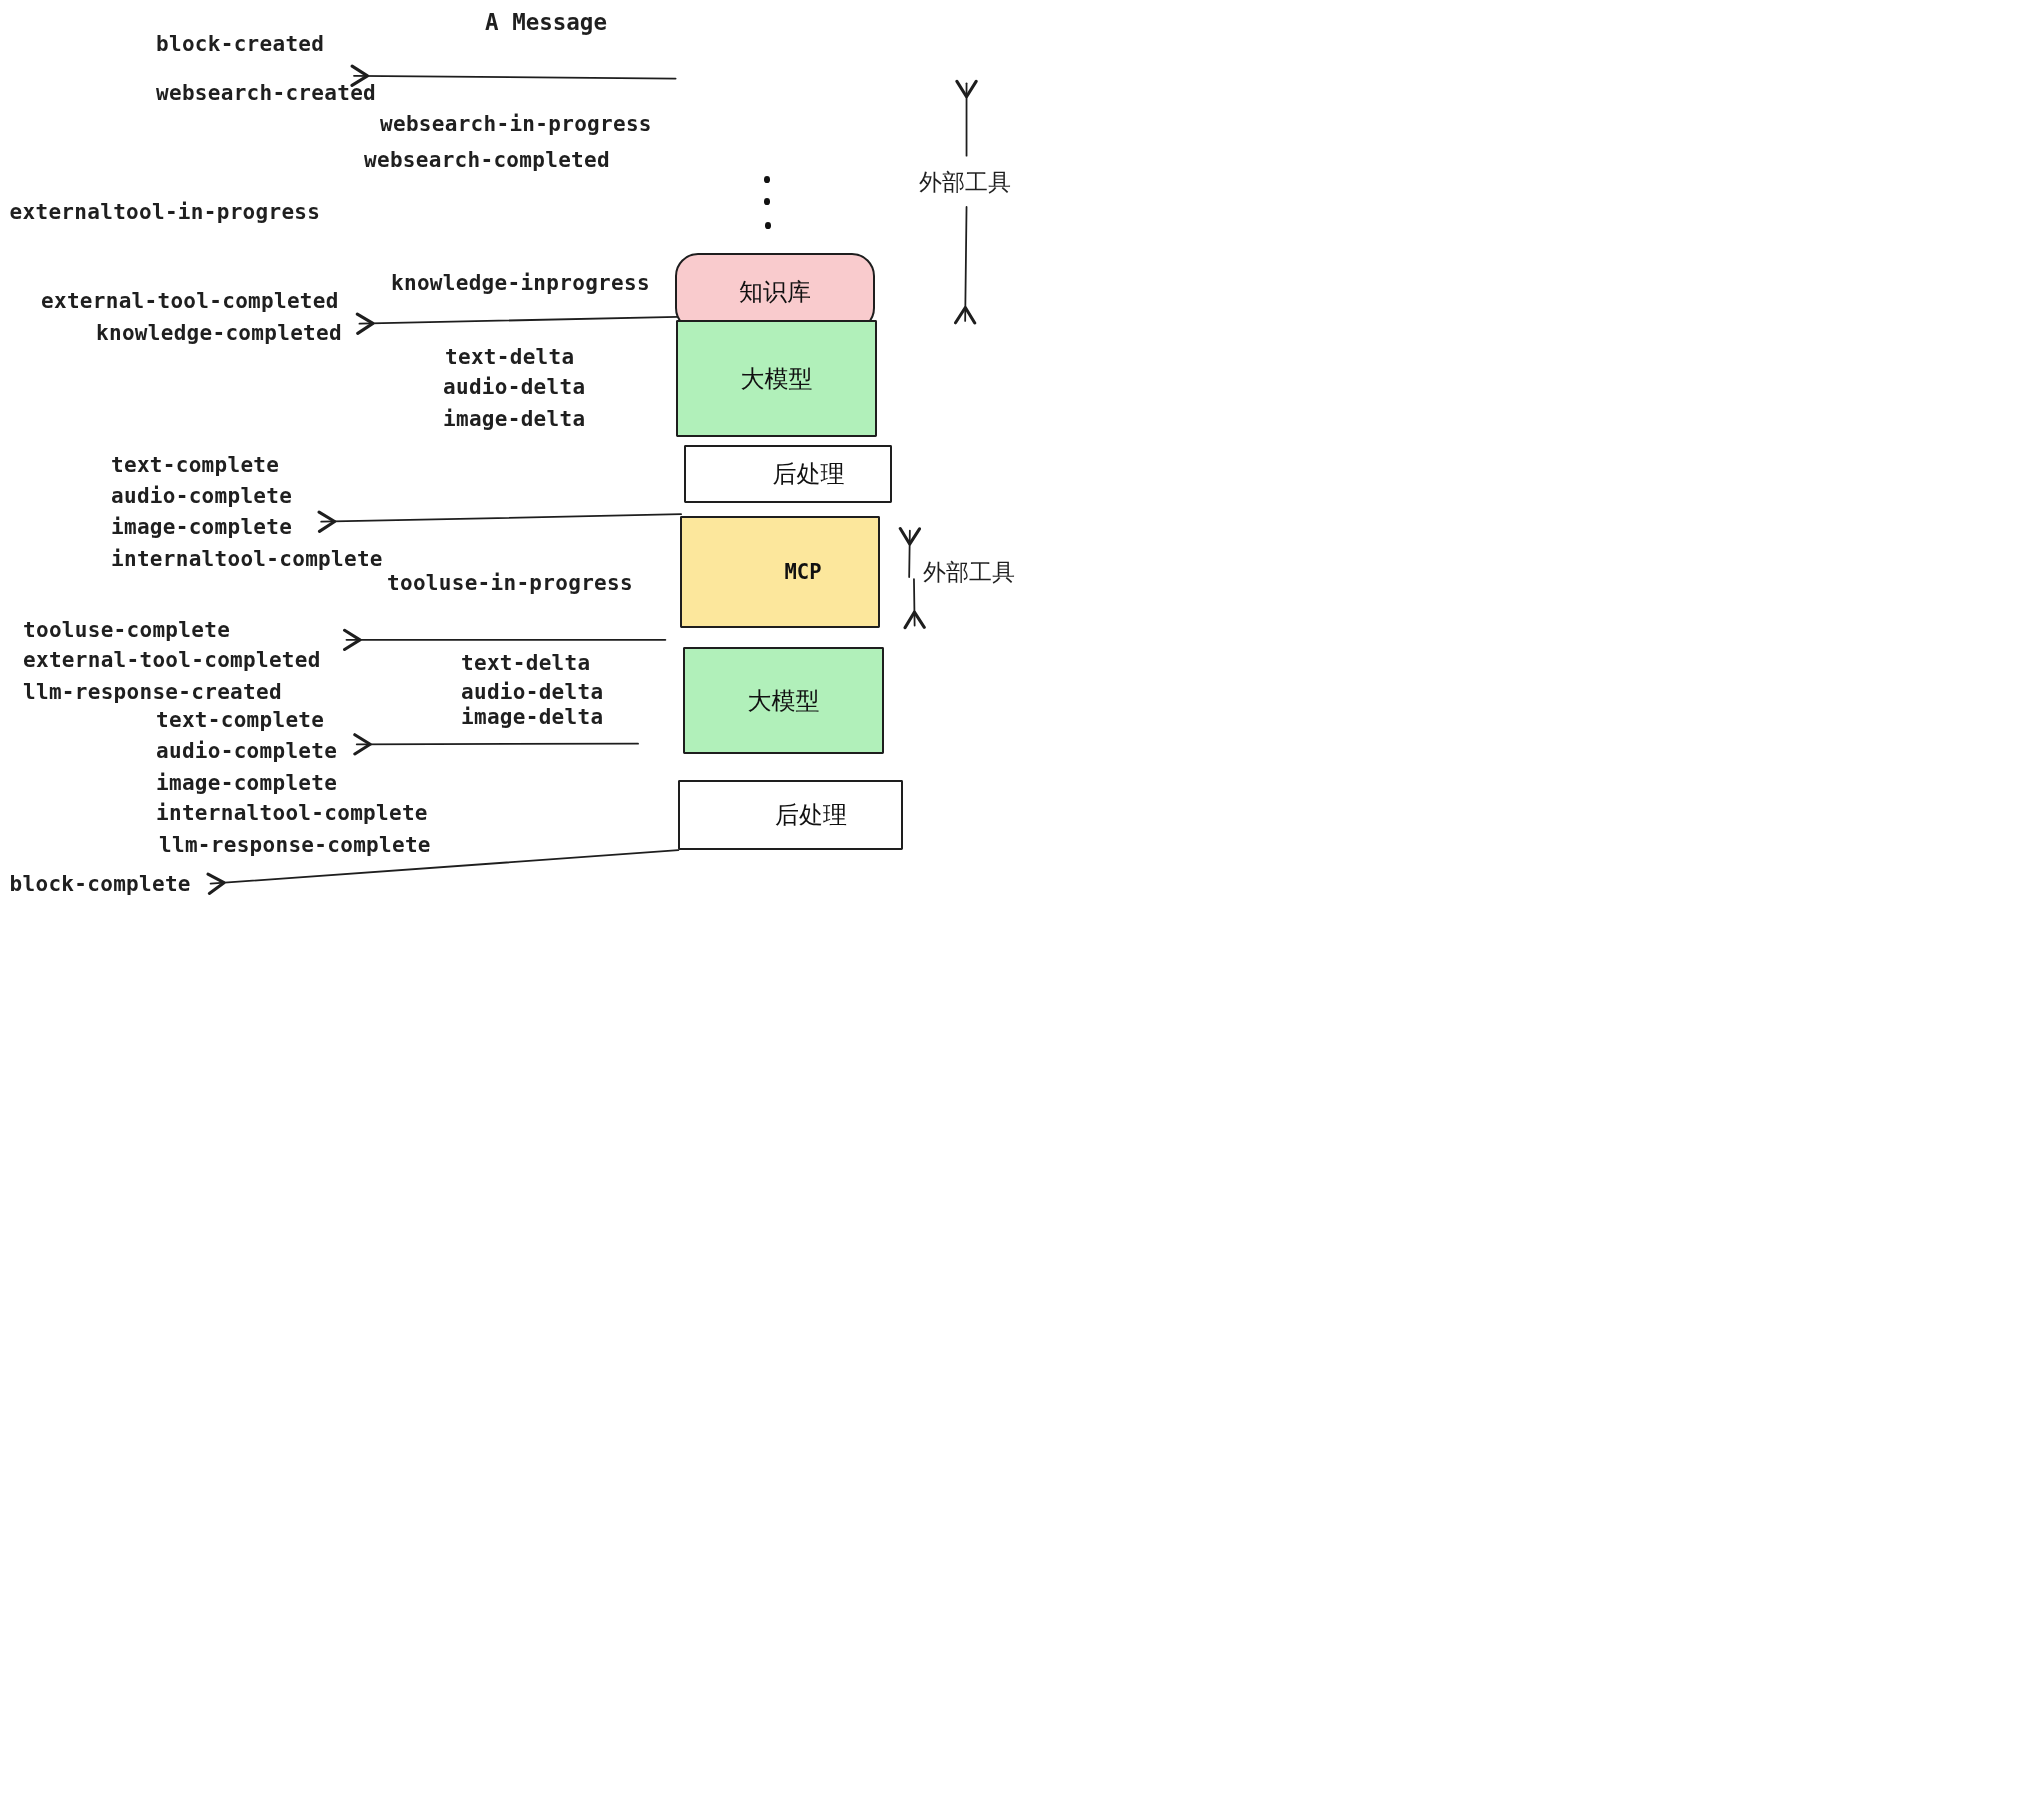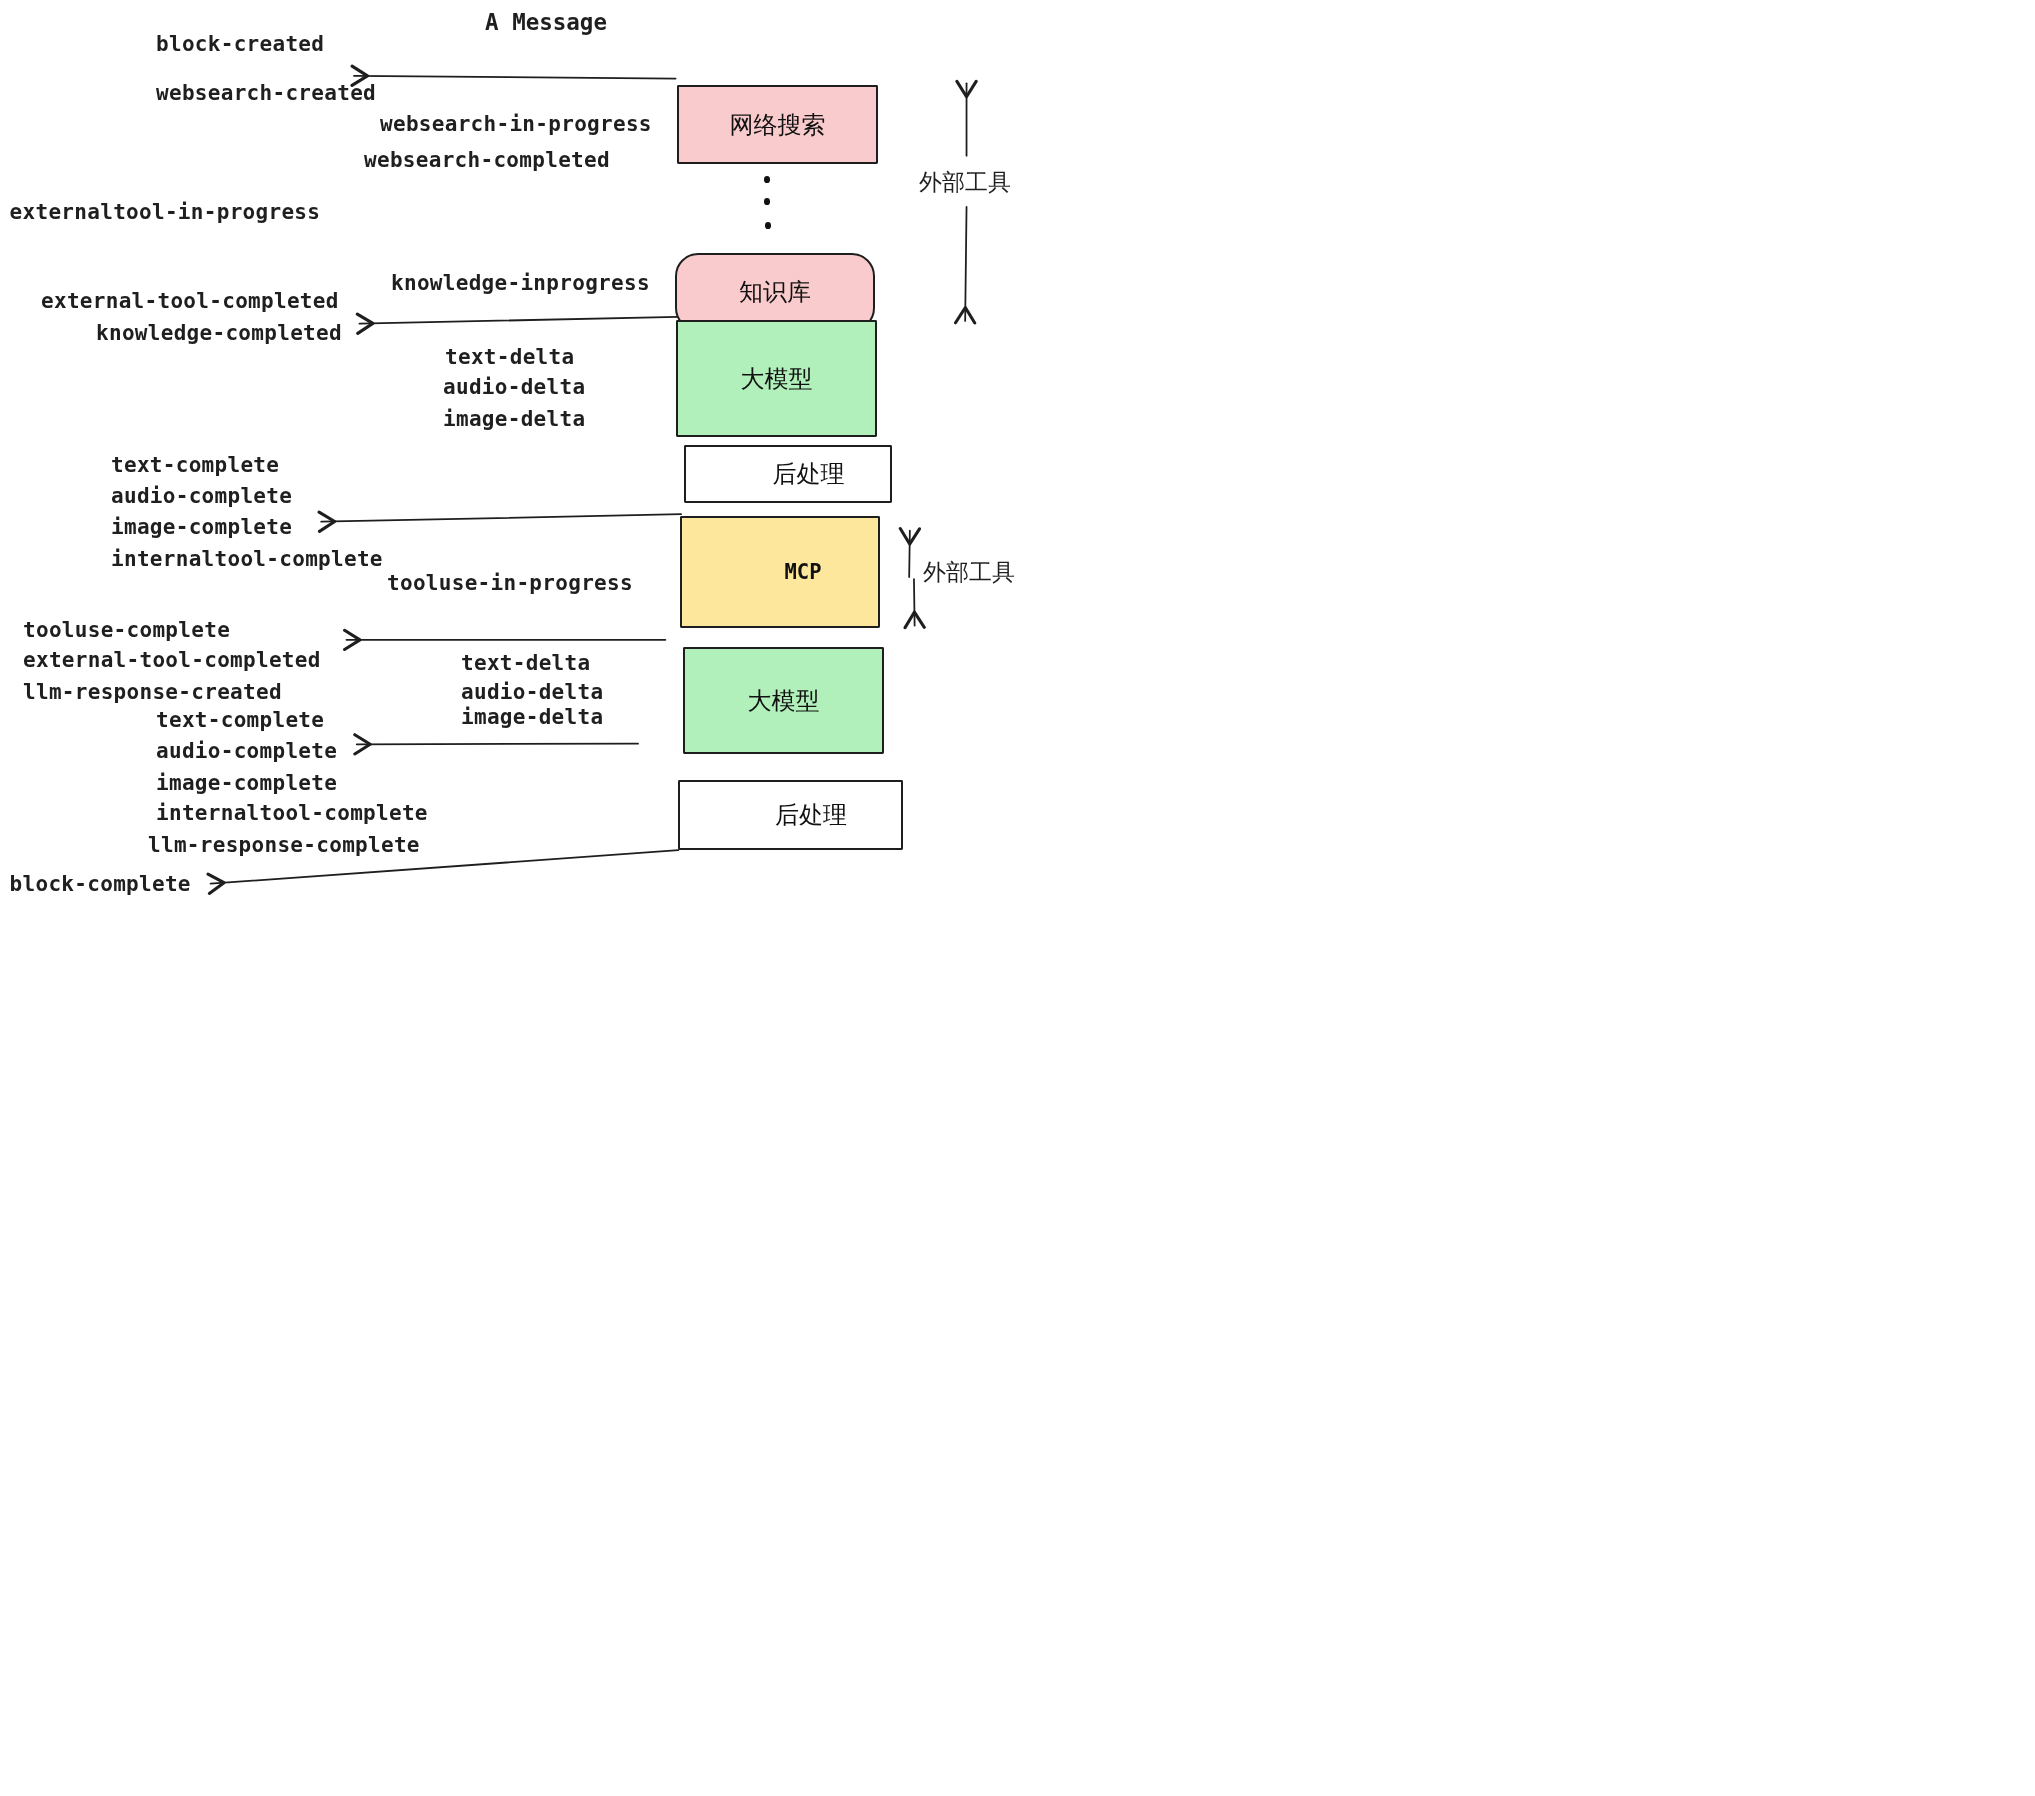--- a/index.html
+++ b/index.html
@@ -49,23 +49,20 @@
       <line x1="993" y1="1245" x2="308" y2="1294" marker-end="url(#ah)"></line>
 
       <line x1="1415" y1="228" x2="1415" y2="122" marker-end="url(#ah)"></line>
       <line x1="1415" y1="303" x2="1413" y2="470" marker-end="url(#ah)"></line>
 
       <line x1="1331" y1="845" x2="1332" y2="777" marker-end="url(#ah)"></line>
       <line x1="1338" y1="848" x2="1339" y2="916" marker-end="url(#ah)"></line>
     </g>
   </svg>
 
-  <div class="box pink" style="left:677px;top:85px;width:201px;height:79px;">
-    <span class="lbl">网络搜索</span>
-  </div>
 
   <div class="dot" style="left:764px;top:176px;"></div>
   <div class="dot" style="left:764px;top:198px;"></div>
   <div class="dot" style="left:765px;top:222px;"></div>
 
   <div class="box pink" style="left:675px;top:253px;width:200px;height:78px;border-radius:23px;">
     <span class="lbl">知识库</span>
   </div>
 
   <div class="box green" style="left:676px;top:320px;width:201px;height:117px;">
@@ -110,17 +107,17 @@
   <div class="ev" style="left:23px;top:630px;">tooluse-complete</div>
   <div class="ev" style="left:23px;top:660px;">external-tool-completed</div>
   <div class="ev" style="left:23px;top:692px;">llm-response-created</div>
   <div class="ev" style="left:461px;top:663px;">text-delta</div>
   <div class="ev" style="left:461px;top:692px;">audio-delta</div>
   <div class="ev" style="left:461px;top:717px;">image-delta</div>
   <div class="ev" style="left:156px;top:720px;">text-complete</div>
   <div class="ev" style="left:156px;top:751px;">audio-complete</div>
   <div class="ev" style="left:156px;top:783px;">image-complete</div>
   <div class="ev" style="left:156px;top:813px;">internaltool-complete</div>
-  <div class="ev" style="left:148px;top:845px;text-align:right;">llm-response-complete</div>
+  <div class="ev" style="left:159px;top:845px;text-align:right;">llm-response-complete</div>
   <div class="ev" style="left:9.6px;top:884px;">block-complete</div>
 
 </div>
 
 
 </body></html>

